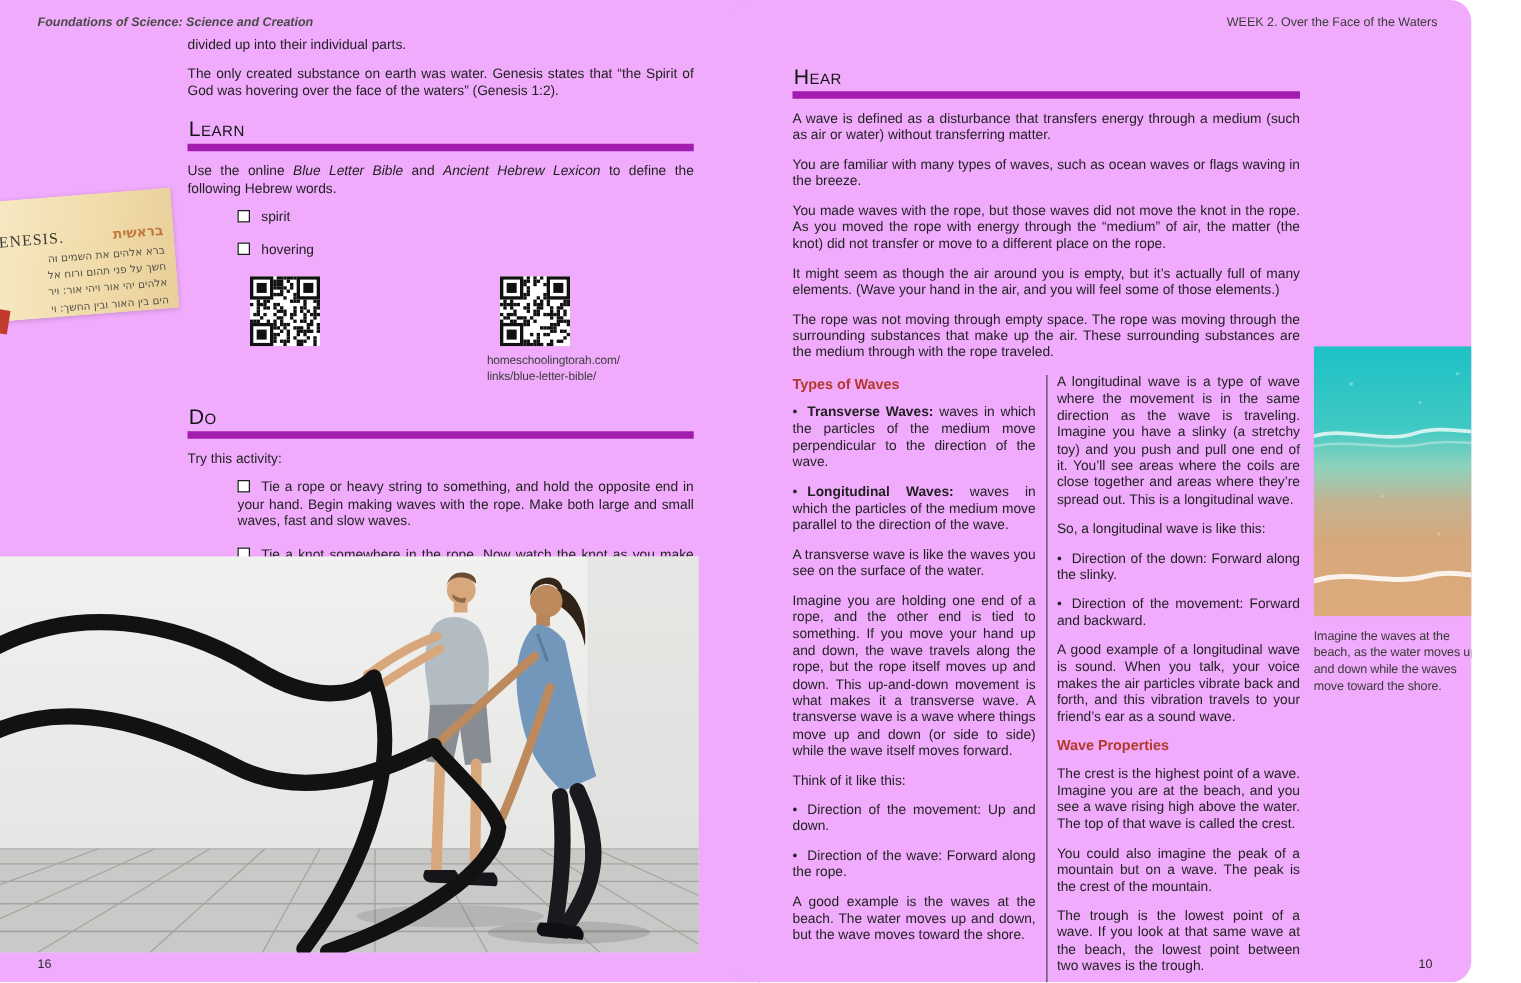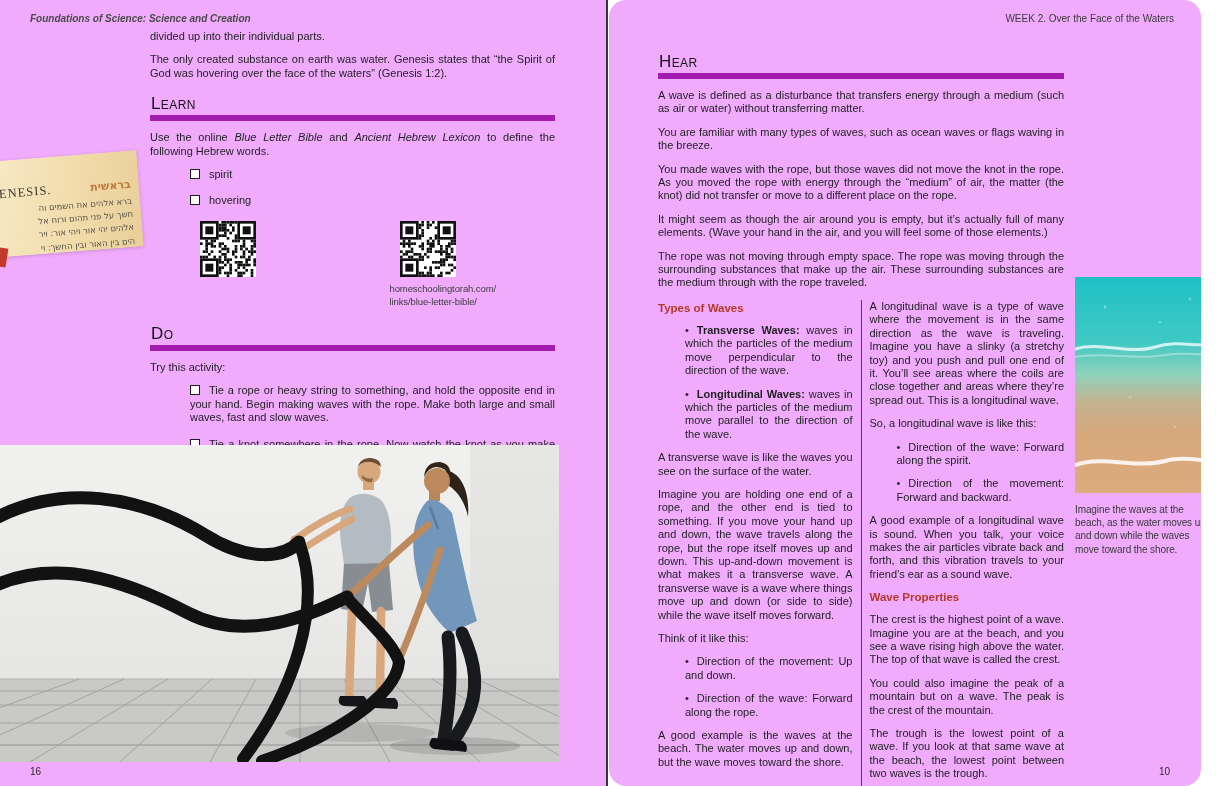--- a/index.html
+++ b/index.html
@@ -2,21 +2,21 @@
 <html><head>
 <meta charset="utf-8">
 <style>
   html,body { margin:0; padding:0; background:#ffffff; }
   .spread {
     position:relative; width:1217px; height:786px; background:#fff;
     overflow:hidden; font-family:"Liberation Sans", sans-serif; color:#1f1f1f;
   }
   .page { position:absolute; top:0; height:786px; overflow:hidden; background:#f0abfc; }
   .page-l { left:0; width:606px; }
-  .page-r { left:609px; width:592px;border-radius:17px; }
+  .page-r { left:585px; width:592px;border-radius:17px; }
   .gutter { position:absolute; left:606px; top:0; width:2px; height:786px; background:#343434; }
 
   .run-head { position:absolute; top:13px; font-size:10px; color:#4a4a48; }
   .rh-l { left:30px; font-style:italic; font-weight:600; }
   .rh-r { right:27px; font-weight:400; color:#3b3b39; }
 
   .pageno { position:absolute; bottom:9px; font-size:10px; color:#2b2b2b; }
   .pn-l { left:30px; } .pn-r { right:31px; }
 
   .col-main  { position:absolute; left:150px; top:30px; width:405px; }
@@ -38,21 +38,21 @@
 
   .qr-row { display:flex; gap:34px; margin:12px 0 16px 40px; }
   .qr-block { width:166px; }
   .qr { width:56px; height:56px; margin:0 0 5px 10px; }
   .qr-cap { font-size:9.5px; line-height:1.38; color:#3d3d3b; letter-spacing:-0.1px; }
   .qr-cap .ln { display:block; }
 
   .twocol { display:flex; align-items:stretch; margin-top:3px; }
   .twocol .col { width:196px; }
   .vline { width:1px; background:#4a4a4a; margin:0 8px 0 8px; }
-  .bullet { margin-left:27px; }
+  .bullet { }
   .bullet::before { content:"•"; margin-right:8px; }
   .bullet b { font-weight:700; }
 
   .genesis {
     position:absolute; left:-10px; top:156px; width:150px; height:96px;
     background:linear-gradient(100deg,#f8eac6 0%, #f1dcab 55%, #e9cf99 100%);
     transform:rotate(-4.5deg); box-shadow:0 1px 4px rgba(0,0,0,.18);
     padding:26px 8px 4px 10px; box-sizing:border-box; overflow:hidden;
   }
   .gen-row { display:flex; align-items:baseline; justify-content:space-between; margin-bottom:3px; }
@@ -500,21 +500,21 @@
           <p class="p">Imagine you are holding one end of a rope, and the other end is tied to something. If you move your hand up and down, the wave travels along the rope, but the rope itself moves up and down. This up-and-down movement is what makes it a transverse wave. A transverse wave is a wave where things move up and down (or side to side) while the wave itself moves forward.</p>
           <p class="p">Think of it like this:</p>
           <p class="p bullet">Direction of the movement: Up and down.</p>
           <p class="p bullet">Direction of the wave: Forward along the rope.</p>
           <p class="p">A good example is the waves at the beach. The water moves up and down, but the wave moves toward the shore.</p>
         </div>
         <div class="vline"></div>
         <div class="col">
           <p class="p">A longitudinal wave is a type of wave where the movement is in the same direction as the wave is traveling. Imagine you have a slinky (a stretchy toy) and you push and pull one end of it. You’ll see areas where the coils are close together and areas where they’re spread out. This is a longitudinal wave.</p>
           <p class="p">So, a longitudinal wave is like this:</p>
-          <p class="p bullet">Direction of the wave: Forward along the spirit.</p>
+          <p class="p bullet">Direction of the down: Forward along the slinky.</p>
           <p class="p bullet">Direction of the movement: Forward and backward.</p>
           <p class="p">A good example of a longitudinal wave is sound. When you talk, your voice makes the air particles vibrate back and forth, and this vibration travels to your friend’s ear as a sound wave.</p>
           <h3 class="red-h">Wave Properties</h3>
           <p class="p">The crest is the highest point of a wave. Imagine you are at the beach, and you see a wave rising high above the water. The top of that wave is called the crest.</p>
           <p class="p">You could also imagine the peak of a mountain but on a wave. The peak is the crest of the mountain.</p>
           <p class="p">The trough is the lowest point of a wave. If you look at that same wave at the beach, the lowest point between two waves is the trough.</p>
 
         </div>
       </div>
     </div>

